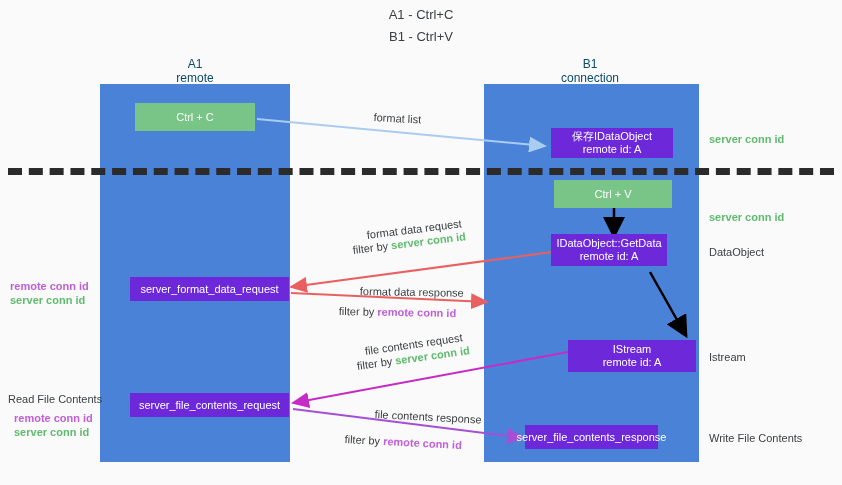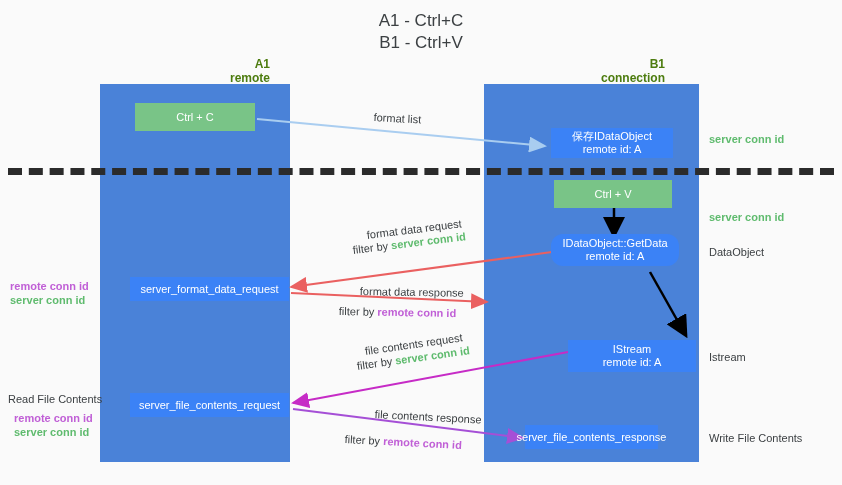--- a/index.html
+++ b/index.html
@@ -7,29 +7,29 @@
     width:842px;height:485px;overflow:hidden;
     background:#fafafa;
     font-family:"Liberation Sans", sans-serif;
     color:#3c4043;
     position:relative;
   }
   #stage{position:absolute;left:0;top:0;width:842px;height:485px;}
 
   
   .title{
-    position:absolute;left:0;top:10px;width:842px;
-    text-align:center;font-size:17px;line-height:22px;color:#3c4043;
+    position:absolute;left:0;top:4px;width:842px;
+    text-align:center;font-size:13px;line-height:22px;color:#3c4043;
     white-space:pre-line;
   }
 
   
   .colhead{
-    position:absolute;text-align:right;font-size:12px;line-height:14px;
-    color:#4d7c0f;white-space:pre-line;font-weight:bold;
+    position:absolute;text-align:center;font-size:12px;line-height:14px;
+    color:#0c4a6e;white-space:pre-line;
   }
   .colhead.a{left:120px;top:57px;width:150px;}
   .colhead.b{left:515px;top:57px;width:150px;}
 
   
   .lane{position:absolute;background:#4a82d8;}
   .lane.a{left:100px;top:84px;width:190px;height:378px;}
   .lane.b{left:484px;top:84px;width:215px;height:378px;}
 
   
@@ -39,21 +39,21 @@
   }
 
   
   .node{
     position:absolute;box-sizing:border-box;
     display:flex;flex-direction:column;align-items:center;justify-content:center;
     color:#ffffff;font-size:11px;line-height:13px;text-align:center;
     white-space:pre-line;padding:8px 4px;
   }
   .node.green{background:#79c487;}
-  .node.orange{background:#3b82f6;}
+  .node.orange{background:#6d28d9;}
 
   
   .slabel{
     position:absolute;font-size:11px;line-height:14px;white-space:pre-line;
   }
   .slabel.green{color:#5fbb6e;font-weight:bold;}
   .slabel.magenta{color:#c05fd6;font-weight:bold;}
   .slabel.dark{color:#3c4043;}
 
   
@@ -117,21 +117,21 @@
     <line x1="293" y1="409" x2="523" y2="438" stroke="#a54fd6" stroke-width="2" marker-end="url(#ar-pur)"></line>
   </svg>
 
   <div class="node green" style="left:135px;top:103px;width:120px;height:28px;">Ctrl + C</div>
 
   <div class="node orange" style="left:551px;top:128px;width:122px;height:30px;">保存IDataObject
 remote id: A</div>
 
   <div class="node green" style="left:554px;top:180px;width:118px;height:28px;">Ctrl + V</div>
 
-  <div class="node orange" style="left:551px;top:234px;width:128px;height:32px;border-radius:12px;">IDataObject::GetData
+  <div class="node orange" style="left:551px;top:234px;width:116px;height:32px;">IDataObject::GetData
 remote id: A</div>
 
   <div class="node orange" style="left:130px;top:277px;width:159px;height:24px;text-align:center;">server_format_data_request</div>
 
 
   <div class="node orange" style="left:568px;top:340px;width:128px;height:32px;">IStream
 remote id: A</div>
 
   <div class="node orange" style="left:130px;top:393px;width:159px;height:24px;">server_file_contents_request</div>
 

